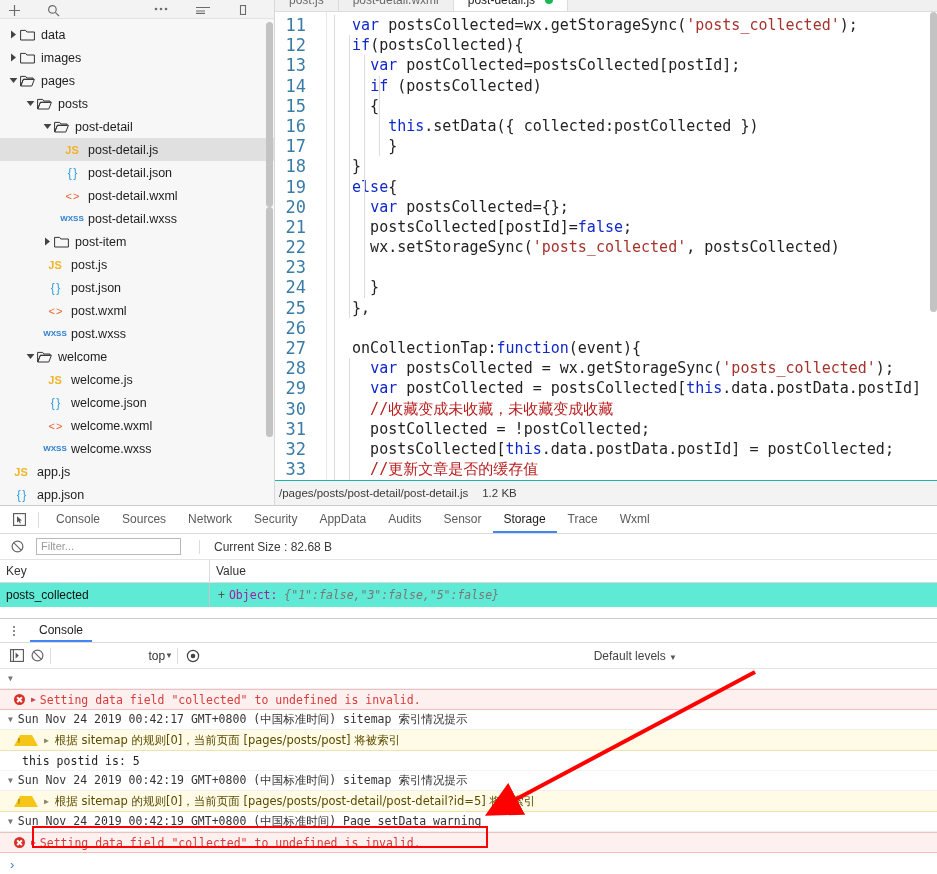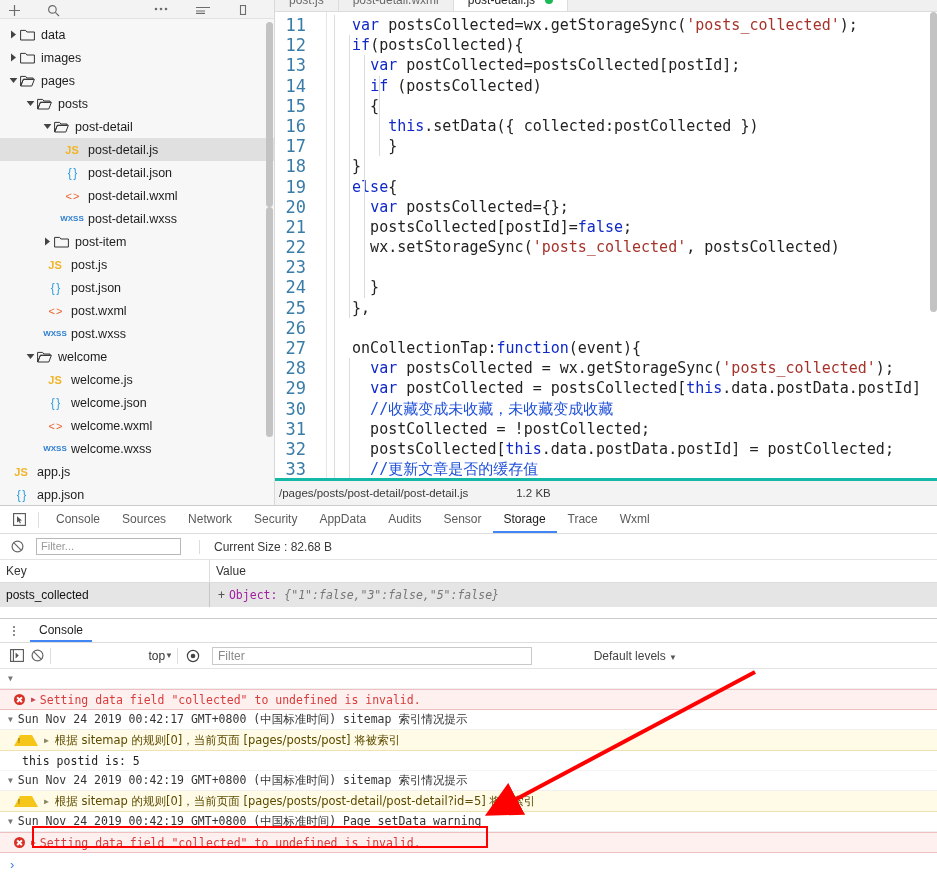--- a/index.html
+++ b/index.html
@@ -60,28 +60,28 @@
   .gutter{width:38px;flex:0 0 38px;text-align:right;padding-right:7px;box-sizing:border-box;
           color:#3a7ca8;font-family:"DejaVu Sans Mono","Liberation Mono",monospace;font-size:17px;
           padding-top:3px;background:#fff;}
   .gutter div{height:20.2px;line-height:20.2px;}
   .foldcol{width:13px;flex:0 0 13px;border-right:1px solid #e6e6e6;}
   .codearea{flex:1;padding-top:3px;position:relative;font-family:"DejaVu Sans Mono","Liberation Mono",monospace;
             font-size:15px;white-space:pre;overflow:hidden;}
   .cl{height:20.2px;line-height:20.2px;padding-left:7px;position:relative;}
   .kw{color:#0f28c8;}
   .str{color:#a5322a;}
-  .cmt{color:#1d4ed8;}
+  .cmt{color:#b91c1c;}
   .ind{position:absolute;top:0;bottom:0;width:1px;background:#dcdcdc;}
 
   .code-vscroll{position:absolute;right:0;top:0;width:7px;height:300px;background:#c3c3c3;border-radius:4px;}
 
-  .statusbar{height:24px;flex:0 0 24px;background:#f3f3f3;border-top:3px solid #14b8a6;
+  .statusbar{height:24px;flex:0 0 24px;background:#f3f3f3;border-top:1px solid #14b8a6;
              display:flex;align-items:center;padding-left:4px;font-size:11.5px;color:#3a3a3a;}
-  .statusbar .sz{margin-left:48px;}
+  .statusbar .sz{margin-left:14px;}
 
   
   .devtools{position:absolute;left:0;top:505px;width:937px;height:113px;background:#fff;
             border-top:1px solid #ccc;box-sizing:border-box;}
   .dt-tabs{height:28px;display:flex;align-items:center;border-bottom:1px solid #dcdcdc;background:#fff;
            padding-left:6px;box-sizing:border-box;}
   .dt-inspect{width:26px;height:20px;display:flex;align-items:center;justify-content:center;color:#5a5a5a;}
   .dt-sep{width:1px;height:16px;background:#ddd;margin:0 6px;}
   .dt-tab{padding:0 11px;height:27px;line-height:27px;font-size:12px;color:#5a5a5a;
           box-sizing:border-box;white-space:nowrap;}
@@ -93,21 +93,21 @@
   .filter-input{width:145px;height:17px;border:1px solid #b8b8b8;margin-left:10px;
                 font-size:11px;color:#999;padding:0 4px;box-sizing:border-box;line-height:15px;
                 background:#fff;}
   .cur-size{margin-left:18px;padding-left:14px;border-left:1px solid #ddd;font-size:12px;color:#3a3a3a;}
 
   .dt-table{width:100%;}
   .dt-head{height:22px;display:flex;border-bottom:1px solid #dcdcdc;font-size:12px;color:#333;
            align-items:center;}
   .dt-head .c1{width:210px;padding-left:6px;box-sizing:border-box;border-right:1px solid #dcdcdc;height:22px;line-height:22px;}
   .dt-head .c2{flex:1;padding-left:6px;box-sizing:border-box;height:22px;line-height:22px;}
-  .dt-row{height:24px;display:flex;background:#e5e5e5;font-size:12px;align-items:center;}
+  .dt-row{height:24px;display:flex;background:#5eead4;font-size:12px;align-items:center;}
   .dt-row .c1{width:210px;padding-left:6px;box-sizing:border-box;border-right:1px solid #c6c6c6;
               height:24px;line-height:24px;color:#111;}
   .dt-row .c2{flex:1;padding-left:8px;box-sizing:border-box;height:24px;line-height:24px;
               font-family:"DejaVu Sans Mono","Liberation Mono",monospace;font-size:11.5px;}
   .plus{color:#555;margin-right:4px;}
   .objkw{color:#a020a0;}
   .objval{color:#777;font-style:italic;}
 
   
   .drawer{position:absolute;left:0;top:618px;width:937px;height:256px;background:#fff;
@@ -501,21 +501,20 @@
         <span class="cs-label">top</span>
         <span class="caret">▼</span>
       </span>
       <span class="vline"></span>
       <span class="eye">
         <svg width="14" height="14" viewBox="0 0 14 14">
             <circle cx="7" cy="7" r="5.6" stroke="#444" stroke-width="1.2" fill="none"></circle>
             <circle cx="7" cy="7" r="2.3" fill="#444"></circle>
           </svg>
       </span>
-      <div class="cfilter">Filter</div>
       <span class="levels">
         <span>Default levels</span>
         <span class="caret">▼</span>
       </span>
     </div>
     <div class="console-log" id="consoleLog">
         <div class="lg lg-group">
           <span class="tri">▼</span>
         </div>
         <div class="lg lg-err">

